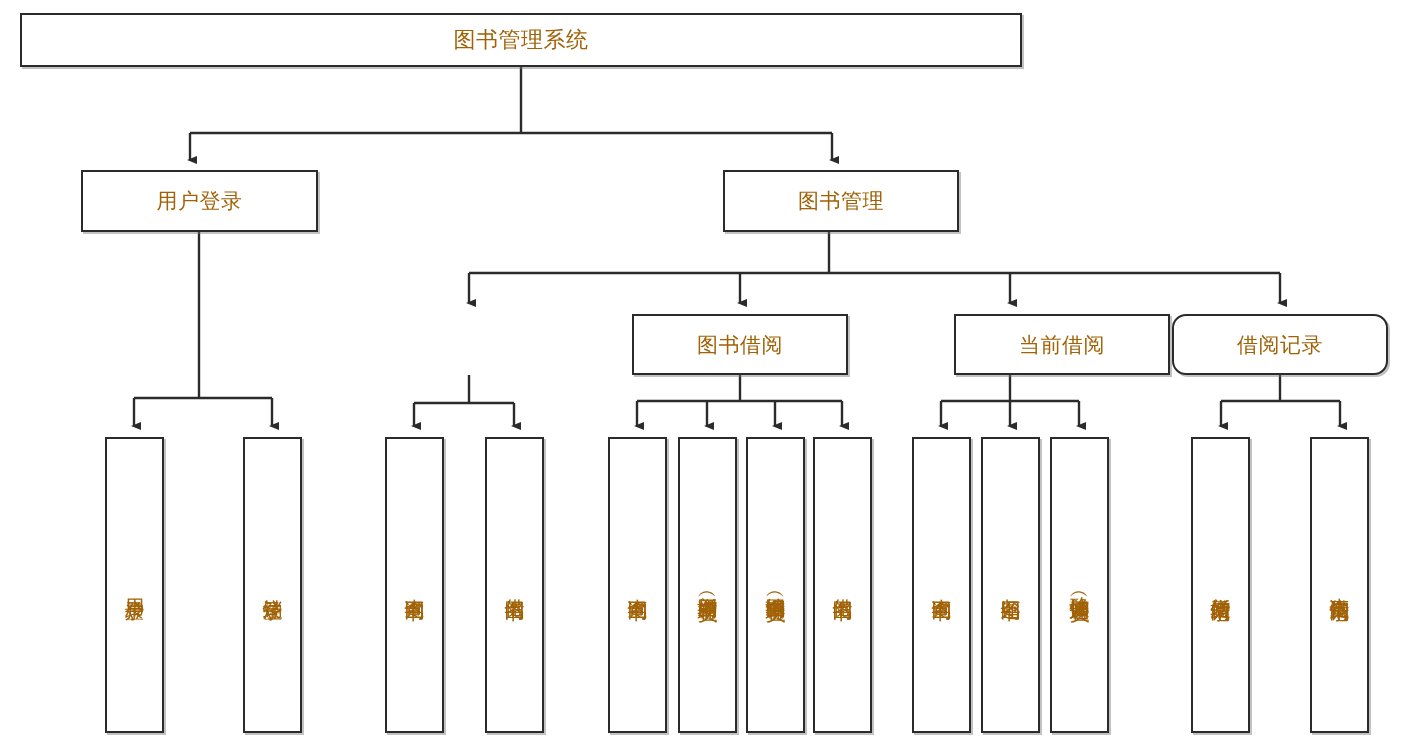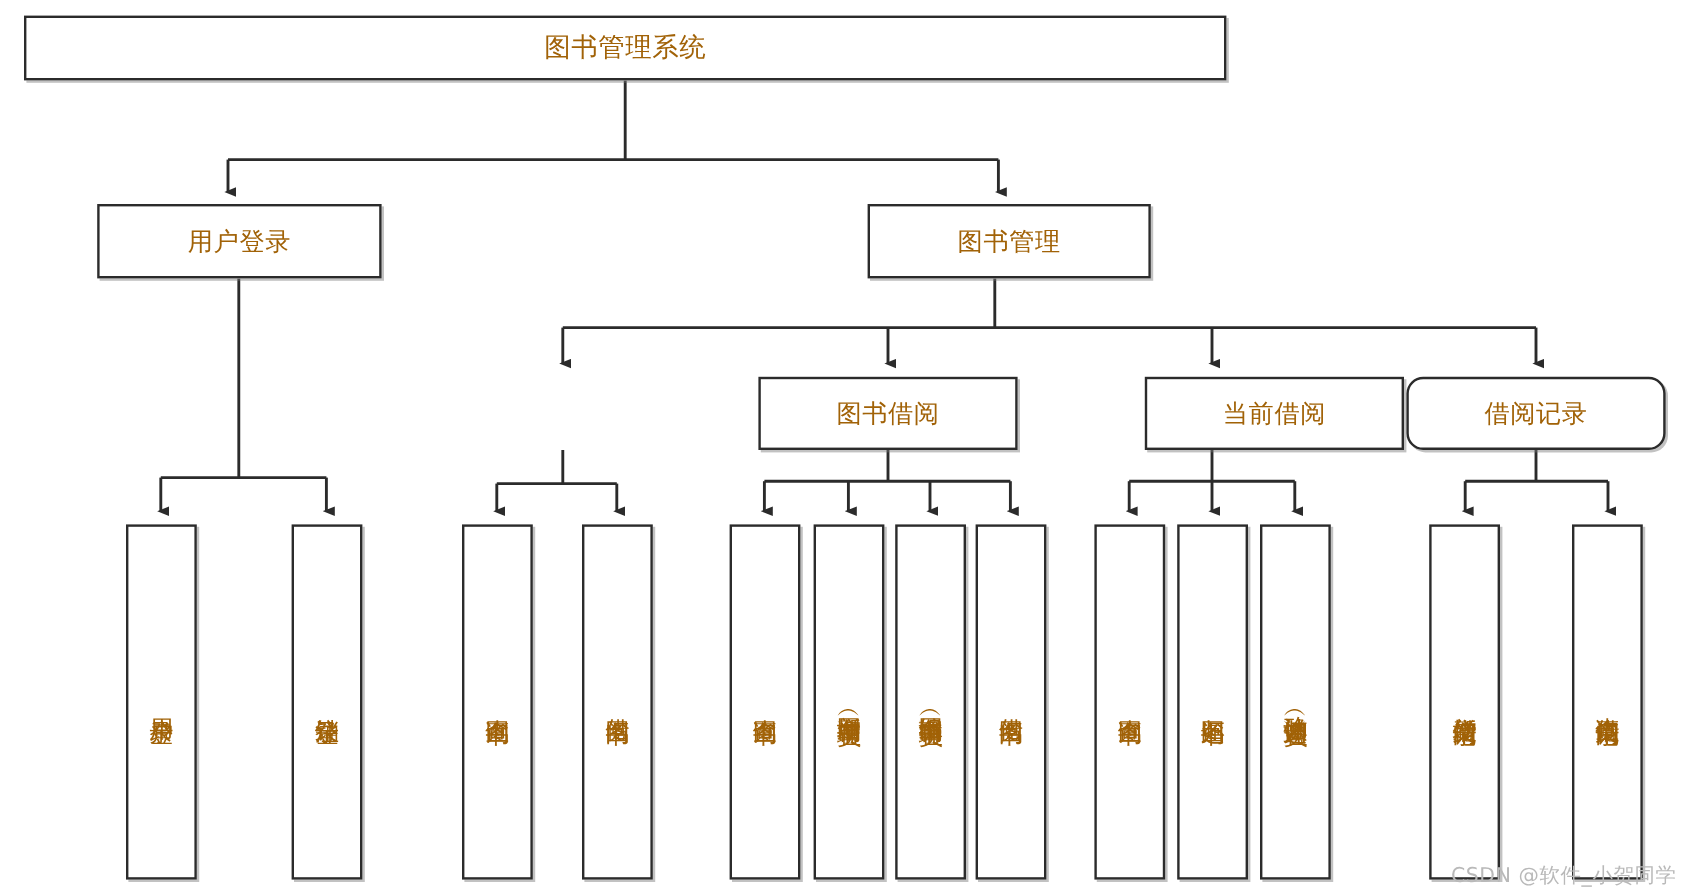--- a/index.html
+++ b/index.html
@@ -161,15 +161,14 @@
     <span class="vtxt">确认归还（管理员）</span>
   </div>
 
   <div class="node v" style="left:1191px;top:437px;width:59px;height:296px;">
     <span class="vtxt">新增借阅记录</span>
   </div>
   <div class="node v" style="left:1310px;top:437px;width:59px;height:296px;">
     <span class="vtxt">查询借阅记录</span>
   </div>
 
-  <div id="watermark">CSDN @软件_小贺同学</div>
 
 </div>
 
 </body></html>

